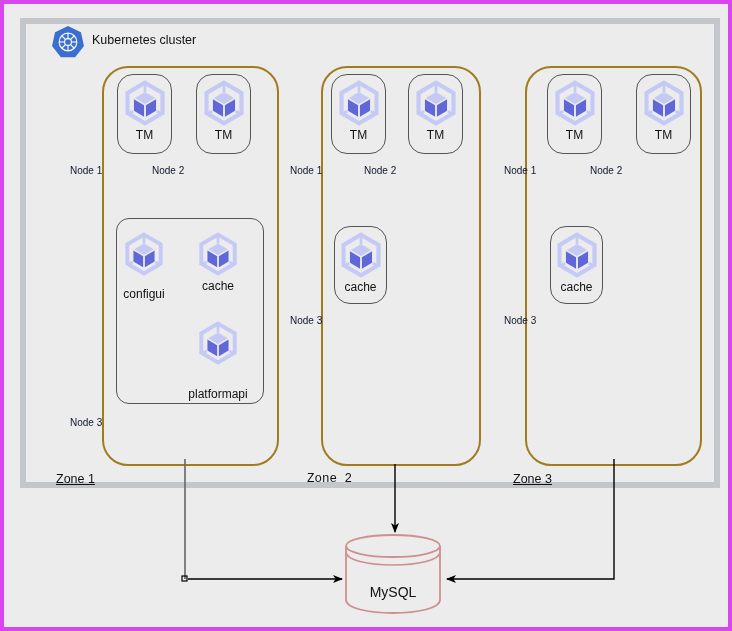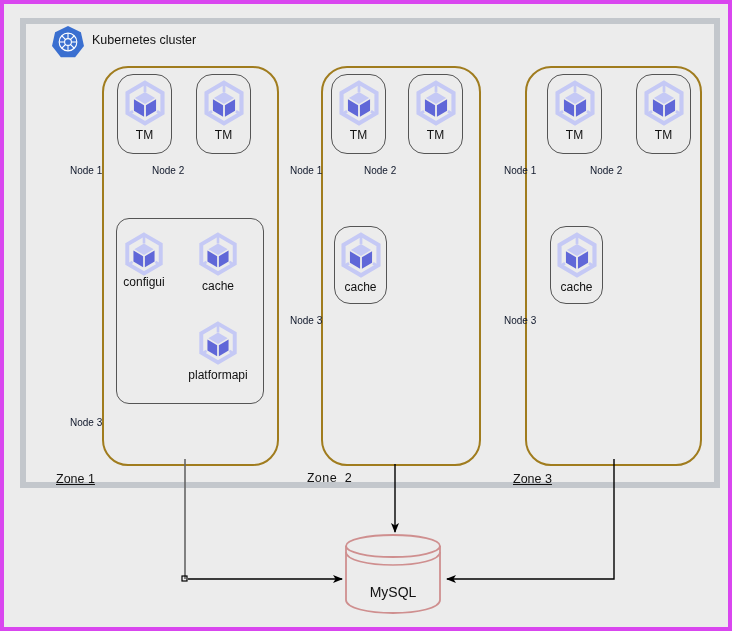--- a/index.html
+++ b/index.html
@@ -197,38 +197,38 @@
   <div class="free-pod" style="left:104px; top:228px;">
     <svg class="pod-icon-sm" viewBox="0 0 100 100">
       <polygon points="50,6 88,28 88,72 50,94 12,72 12,28" fill="none" stroke="#c5c9f5" stroke-width="9"></polygon>
       <polygon points="50,26 72,39 50,52 28,39" fill="#c5c9f5"></polygon>
       <polygon points="26,42 48,55 48,80 26,67" fill="#6067d8"></polygon>
       <polygon points="74,42 52,55 52,80 74,67" fill="#6067d8"></polygon>
       <line x1="50" y1="8" x2="50" y2="26" stroke="#c5c9f5" stroke-width="6"></line>
       <line x1="24" y1="68" x2="14" y2="74" stroke="#c5c9f5" stroke-width="6"></line>
       <line x1="76" y1="68" x2="86" y2="74" stroke="#c5c9f5" stroke-width="6"></line>
     </svg>
-    <div class="pod-label" style="margin-top:0">configui</div>
+    <div class="pod-label" style="margin-top:12px">configui</div>
   </div>
 
   <div class="free-pod" style="left:178px; top:228px;">
     <svg class="pod-icon-sm" viewBox="0 0 100 100">
       <polygon points="50,6 88,28 88,72 50,94 12,72 12,28" fill="none" stroke="#c5c9f5" stroke-width="9"></polygon>
       <polygon points="50,26 72,39 50,52 28,39" fill="#c5c9f5"></polygon>
       <polygon points="26,42 48,55 48,80 26,67" fill="#6067d8"></polygon>
       <polygon points="74,42 52,55 52,80 74,67" fill="#6067d8"></polygon>
       <line x1="50" y1="8" x2="50" y2="26" stroke="#c5c9f5" stroke-width="6"></line>
       <line x1="24" y1="68" x2="14" y2="74" stroke="#c5c9f5" stroke-width="6"></line>
       <line x1="76" y1="68" x2="86" y2="74" stroke="#c5c9f5" stroke-width="6"></line>
     </svg>
     <div class="pod-label" style="margin-top:4px">cache</div>
   </div>
 
 
-  <div class="free-pod" style="left:178px; top:317px;">
+  <div class="free-pod" style="left:178px; top:317px;gap:19px;">
     <svg class="pod-icon-sm" viewBox="0 0 100 100">
       <polygon points="50,6 88,28 88,72 50,94 12,72 12,28" fill="none" stroke="#c5c9f5" stroke-width="9"></polygon>
       <polygon points="50,26 72,39 50,52 28,39" fill="#c5c9f5"></polygon>
       <polygon points="26,42 48,55 48,80 26,67" fill="#6067d8"></polygon>
       <polygon points="74,42 52,55 52,80 74,67" fill="#6067d8"></polygon>
       <line x1="50" y1="8" x2="50" y2="26" stroke="#c5c9f5" stroke-width="6"></line>
       <line x1="24" y1="68" x2="14" y2="74" stroke="#c5c9f5" stroke-width="6"></line>
       <line x1="76" y1="68" x2="86" y2="74" stroke="#c5c9f5" stroke-width="6"></line>
     </svg>
     <div class="pod-label" style="margin-top:4px">platformapi</div>

